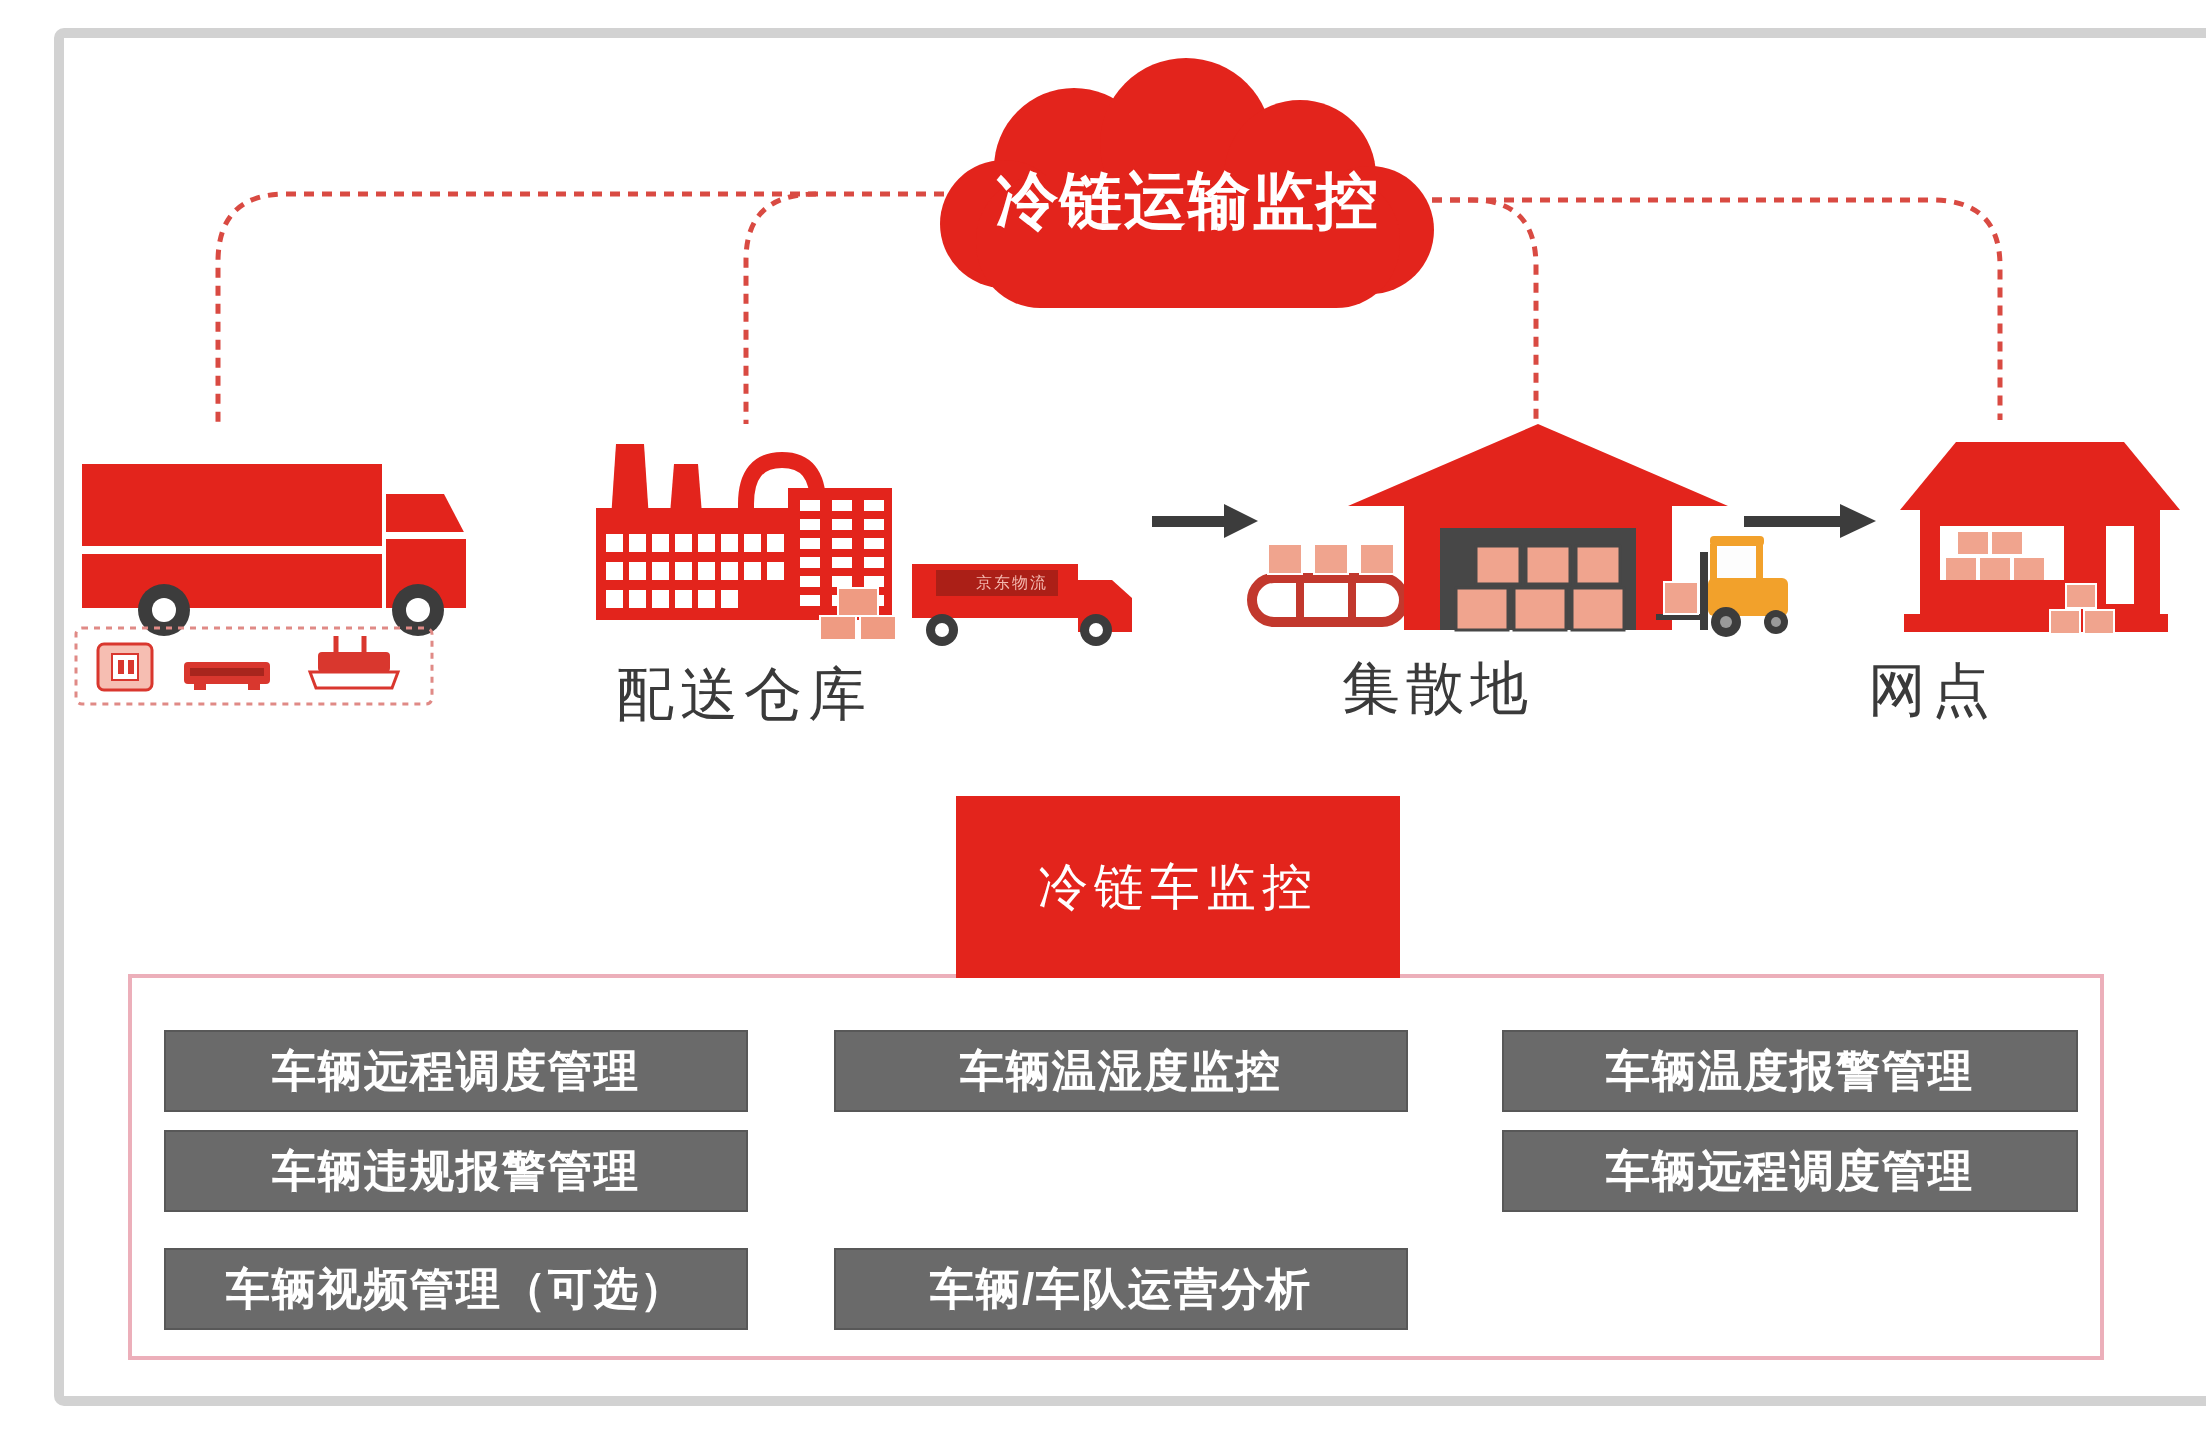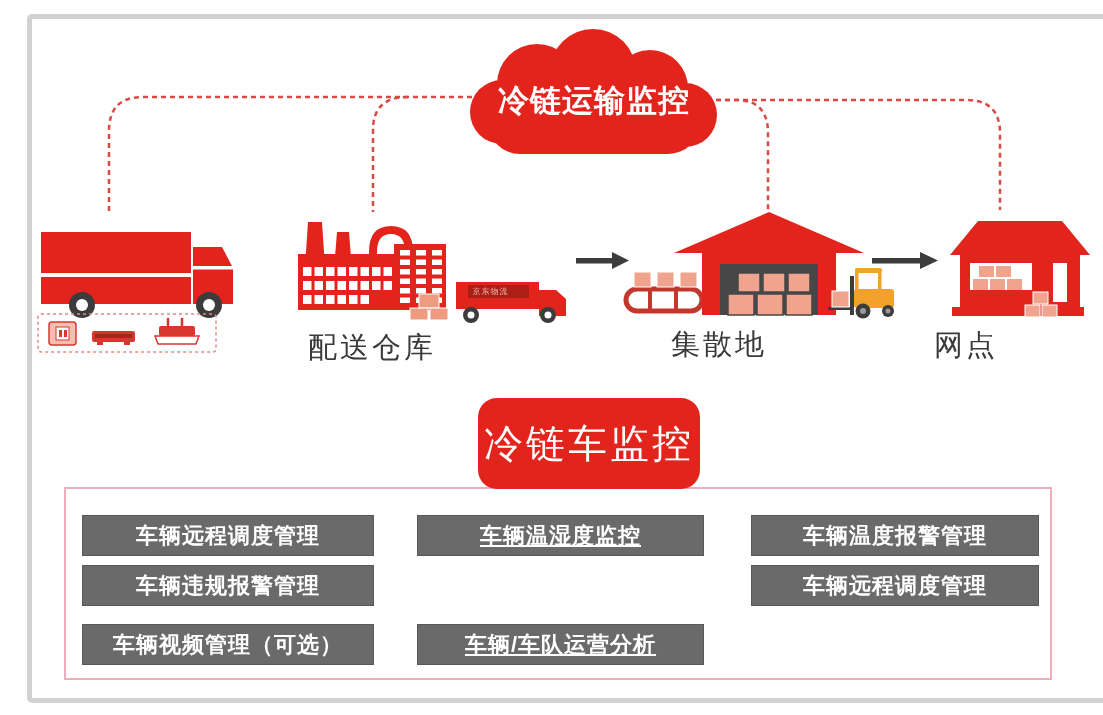--- a/index.html
+++ b/index.html
@@ -18,41 +18,41 @@
     letter-spacing:1px;line-height:38px;
   }
   .node-label{
     position:absolute;color:#3a3a3a;font-size:29px;letter-spacing:3px;
     font-weight:500;
   }
   .lbl-warehouse{left:292px;top:328px;width:170px;}
   .lbl-hub{left:655px;top:325px;width:150px;}
   .lbl-outlet{left:918px;top:326px;width:125px;}
   .truck-sign{
-    position:absolute;left:444px;top:285px;width:61px;height:13px;
-    color:#f3b7ae;font-size:8px;line-height:13px;text-align:center;
+    position:absolute;left:472px;top:285px;width:61px;height:13px;
+    color:#f3b7ae;font-size:8px;line-height:13px;text-align:left;
     letter-spacing:1px;overflow:hidden;
   }
   .monitor-box{
     position:absolute;left:462px;top:398px;width:222px;height:91px;
     background:#e3241c;color:#ffffff;display:flex;align-items:center;
-    justify-content:center;font-size:39px;letter-spacing:3px;z-index:3;border-radius:19px;
+    justify-content:center;font-size:25px;letter-spacing:3px;z-index:3;
   }
   .features-panel{
     position:absolute;left:48px;top:487px;width:988px;height:193px;
     border:2px solid #ecafba;background:#ffffff;z-index:1;box-sizing:border-box;
   }
   .fbtn{
     position:absolute;height:41px;background:#6a6a6a;border:1px solid #585858;
     color:#ffffff;font-size:22px;font-weight:bold;letter-spacing:1px;
     display:flex;align-items:center;justify-content:center;z-index:2;
     box-sizing:border-box;
   }
   .col1{left:66px;width:292px;}
-  .col2{left:401px;width:287px;text-decoration:underline;}
+  .col2{left:401px;width:287px;}
   .col3{left:735px;width:288px;}
   .row1{top:515px;}
   .row2{top:565px;text-align:center;}
   .row3{top:624px;}
 </style>
 </head>
 <body>
 
 <div class="stage">
 

